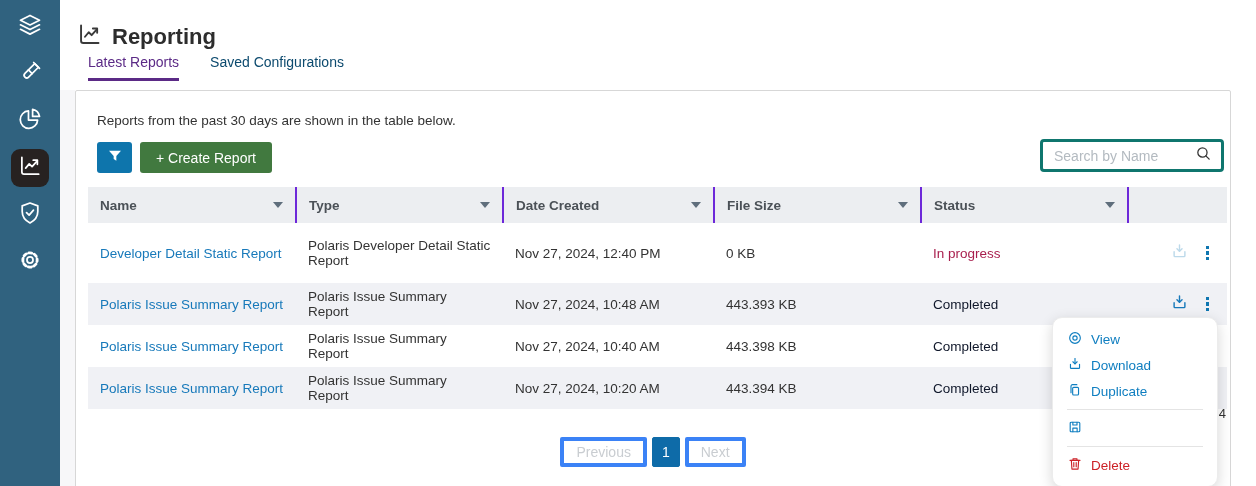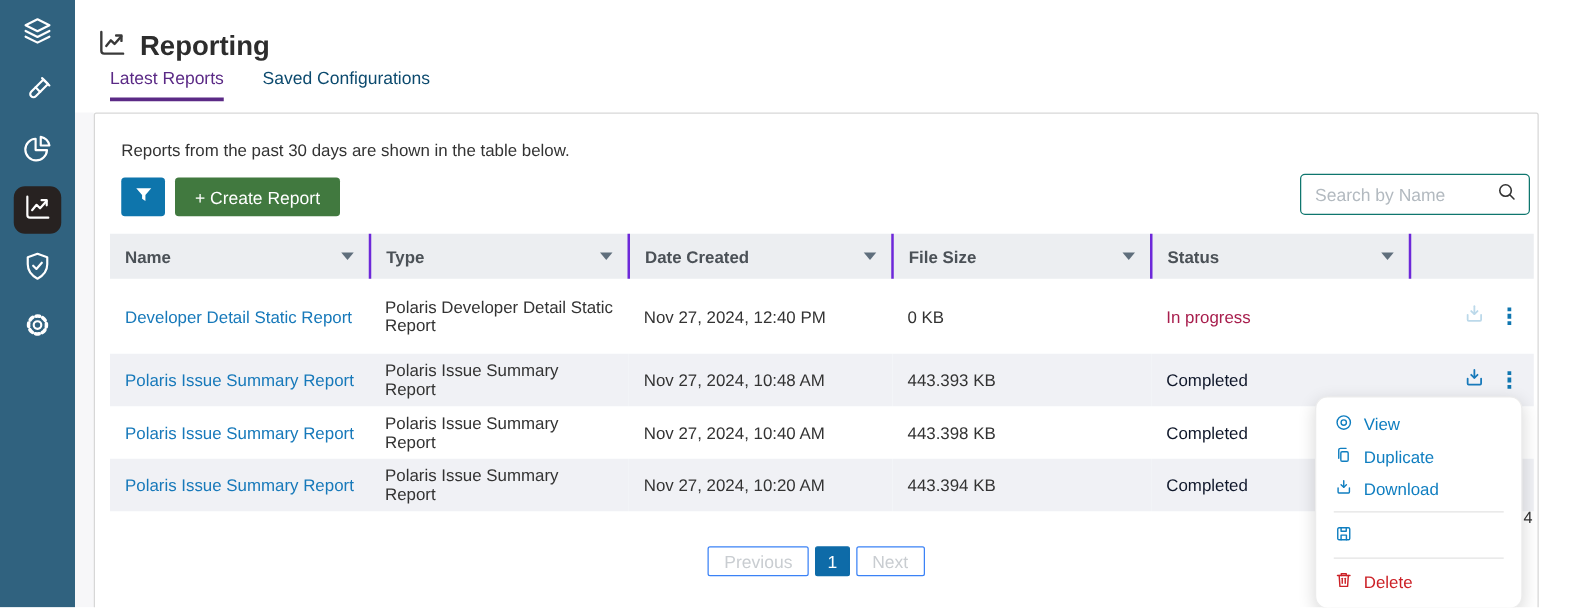--- a/index.html
+++ b/index.html
@@ -29,21 +29,21 @@
   .card{position:absolute;left:15px;right:25px;top:90px;bottom:-2px;background:#fff;
         border:1px solid #d7d7d7;border-radius:2px;box-sizing:border-box;}
   .intro{margin:22px 0 0 21px;font-size:13.5px;color:#333;}
   .toolbar{margin:14px 0 0 21px;display:flex;gap:8px;height:31px;}
   .btn-filter{width:35px;height:31px;background:#0e75ac;border:none;border-radius:3px;
               display:flex;align-items:center;justify-content:center;cursor:pointer;}
   .btn-filter svg{width:16px;height:16px;fill:#fff;}
   .btn-create{height:31px;background:#41793f;color:#fff;border:none;border-radius:3px;
               font-size:14px;padding:0 16px;display:flex;align-items:center;cursor:pointer;
               font-family:inherit;}
-  .search{position:absolute;right:6px;top:48px;width:184px;height:33px;border:1px solid #0f766e;
+  .search{position:absolute;right:6px;top:48px;width:184px;height:33px;border:3px solid #0f766e;
           border-radius:4px;display:flex;align-items:center;padding:0 9px;box-sizing:border-box;background:#fff;}
   .search input{border:none;outline:none;flex:1;font-size:14px;color:#333;font-family:inherit;min-width:0;background:transparent;}
   .search input::placeholder{color:#b3bac0;}
   .search svg{width:17px;height:17px;stroke:#333;fill:none;stroke-width:1.8;stroke-linecap:round;}
 
   
   table{border-collapse:collapse;table-layout:fixed;margin:14px 3px 0 12px;width:calc(100% - 15px);}
   thead th{background:#eceef1;font-size:13.5px;color:#4b5157;text-align:center;font-weight:700;
            padding:0 12px;height:36px;box-sizing:border-box;}
   thead th + th{border-left:2px solid #6d28d9;}
@@ -58,21 +58,21 @@
   .status-completed{color:#0f172a;}
   .actions{display:flex;justify-content:flex-end;align-items:center;gap:13px;padding-right:2px;}
   .dl svg{width:19px;height:19px;fill:none;stroke-width:1.8;stroke-linecap:round;stroke-linejoin:round;}
   .dl{color:#1779ba;cursor:pointer;background:none;border:none;padding:0;}
   .dl.disabled{color:#bcd9ea;}
   .kebab{cursor:pointer;background:none;border:none;padding:2px 4px;display:flex;flex-direction:column;gap:2px;}
   .kebab i{display:block;width:3.4px;height:3.4px;background:#0f76b0;}
 
   
   .pagination{margin-top:28px;display:flex;justify-content:center;gap:5px;}
-  .pg-btn{border:1px solid #3b82f6;color:#c9cdd1;font-size:14px;padding:3px 12px;border-radius:2px;
+  .pg-btn{border:4px solid #3b82f6;color:#c9cdd1;font-size:14px;padding:3px 12px;border-radius:2px;
           background:#fff;font-family:inherit;cursor:pointer;}
   .pg-num{background:#0e6ba8;color:#fff;border:1px solid #0e6ba8;font-size:14px;padding:3px 9px;
           border-radius:2px;font-family:inherit;cursor:pointer;}
   .summary{position:absolute;top:406px;right:30px;font-size:13px;color:#333;z-index:3;}
 
   
   .menu{position:absolute;left:1052px;top:317px;width:166px;background:#fff;border:1px solid #ececec;
         border-radius:10px;box-shadow:0 4px 14px rgba(0,0,0,.16);padding:8px 14px;z-index:10;box-sizing:border-box;}
   .menu-item{display:flex;align-items:center;gap:8px;color:#0f7ec0;font-size:13.5px;padding:3.5px 0;cursor:pointer;}
   .menu-item svg{width:16px;height:16px;fill:none;stroke:currentColor;stroke-width:1.7;stroke-linecap:round;stroke-linejoin:round;flex:0 0 auto;}
@@ -286,32 +286,32 @@
   <div class="menu">
     <div class="menu-item">
       <span><svg viewBox="0 0 24 24">
             <circle cx="12" cy="12" r="8"></circle>
             <circle cx="12" cy="12" r="3.2"></circle>
           </svg></span>
       <span>View</span>
     </div>
     <div class="menu-item">
       <span><svg viewBox="0 0 24 24">
-            <rect x="8.5" y="8" width="8.8" height="11.5" rx="1.5"></rect>
-            <path d="M6 16 V6.2 A2.2 2.2 0 0 1 8.2 4 H14.8"></path>
-          </svg></span>
-      <span>Duplicate</span>
-    </div>
-    <div class="menu-item">
-      <span><svg viewBox="0 0 24 24">
             <path d="M12 3.8 V11.6"></path>
             <path d="M8.8 8.6 L12 11.8 15.2 8.6"></path>
             <path d="M5.2 12.4 V17.5 A1 1 0 0 0 6.2 18.5 H17.8 A1 1 0 0 0 18.8 17.5 V12.4"></path>
           </svg></span>
       <span>Download</span>
+    </div>
+    <div class="menu-item">
+      <span><svg viewBox="0 0 24 24">
+            <rect x="8.5" y="8" width="8.8" height="11.5" rx="1.5"></rect>
+            <path d="M6 16 V6.2 A2.2 2.2 0 0 1 8.2 4 H14.8"></path>
+          </svg></span>
+      <span>Duplicate</span>
     </div>
     <div class="menu-divider"></div>
     <div class="menu-item">
       <span><svg viewBox="0 0 24 24">
             <rect x="4.8" y="4.8" width="14.4" height="14.4" rx="1.6"></rect>
             <path d="M8.8 4.8 V9 H15 V4.8"></path>
             <path d="M8.8 19.2 V13.6 H15.2 V19.2"></path>
           </svg></span>
     </div>
     <div class="menu-divider"></div>

